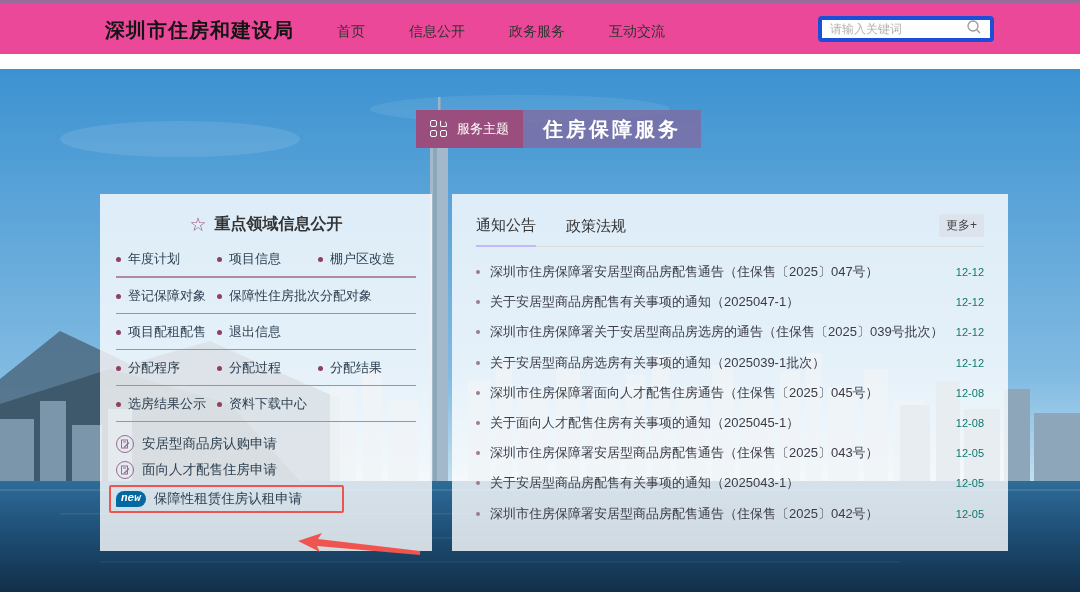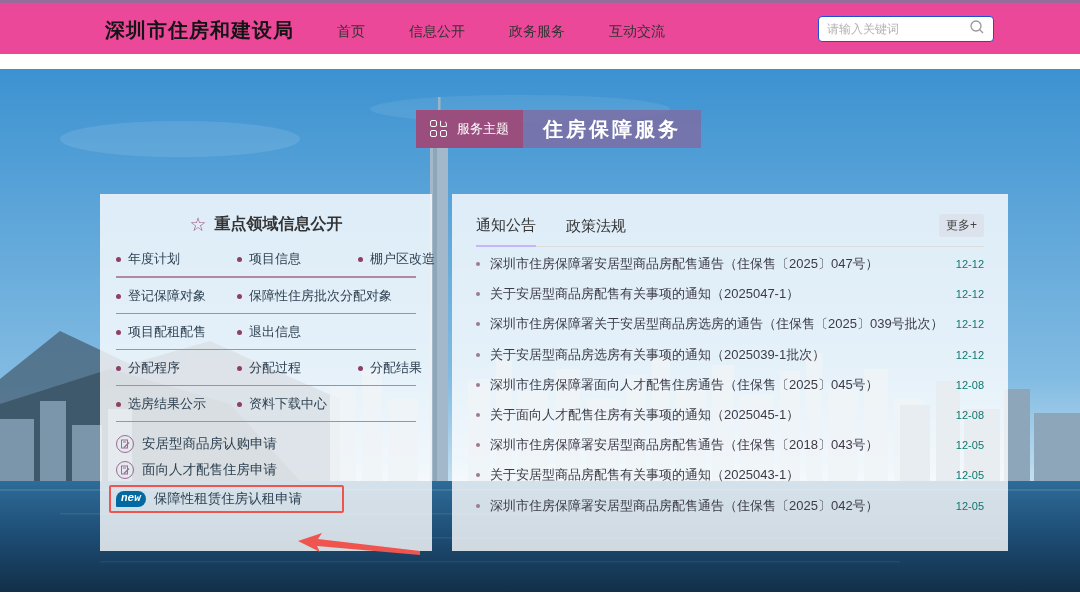--- a/index.html
+++ b/index.html
@@ -5,21 +5,21 @@
   * { margin:0; padding:0; box-sizing:border-box; }
   body { font-family:"Liberation Sans","DejaVu Sans",sans-serif; background:#fff; }
   .page { position:relative; width:1080px; height:601px; overflow:hidden; background:#fff; }
 
   
   .topline { position:absolute; top:0; left:0; right:0; height:3px; background:#996d99; }
   .header { position:absolute; top:3px; left:0; right:0; height:51px; background:#ec4899; }
   .logo { position:absolute; left:105px; top:14px; font-size:20px; font-weight:bold; color:#141414; letter-spacing:1px; }
   .nav { position:absolute; left:337px; top:20px; display:flex; gap:44px; font-size:14px; color:#333; }
   .nav-item { cursor:pointer; white-space:nowrap; }
-  .search { position:absolute; left:818px; top:13px; width:176px; height:26px; background:#fff; border:1px solid #1d4ed8; border-radius:4px; display:flex; align-items:center; padding:0 8px; }
+  .search { position:absolute; left:818px; top:13px; width:176px; height:26px; background:#fff; border:4px solid #1d4ed8; border-radius:4px; display:flex; align-items:center; padding:0 8px; }
   .search input { border:none; outline:none; flex:1; font-size:12px; color:#333; background:transparent; width:10px; }
   .search input::placeholder { color:#b3b3b3; }
   .search-icon { flex:none; }
 
   
   .hero { position:absolute; top:69px; left:0; width:1080px; height:523px; overflow:hidden; }
   .hero-bg { position:absolute; top:0; left:0; }
 
   
   .badge { position:absolute; left:416px; top:41px; height:38px; display:flex; }
@@ -30,39 +30,39 @@
   .badge-right { background:rgba(124,109,164,0.85); color:#fff; display:flex; align-items:center; padding:0 20px; font-size:20px; letter-spacing:3px; font-weight:bold; }
 
   
   .panel { position:absolute; top:125px; height:357px; background:rgba(255,255,255,0.8); }
   .panel-left { left:100px; width:332px; padding:12px 16px; }
   .panel-right { left:452px; width:556px; padding:0 24px; }
 
   
   .lp-heading { display:flex; align-items:center; justify-content:center; gap:8px; font-size:16px; font-weight:bold; color:#333; margin:8px 0 6px; }
   .star-icon { color:#9c4f7e; font-size:19px; font-weight:normal; line-height:1; }
-  .link-row { display:flex; align-items:center; padding:9px 0 8px;gap:20px; }
+  .link-row { display:flex; align-items:center; padding:9px 0 8px; }
   .lp-link { display:flex; align-items:center; gap:7px; font-size:13px; color:#2f4152; min-width:99px; margin-right:2px; cursor:pointer; white-space:nowrap; }
   .lp-link:last-child { min-width:0; }
   .bullet { width:5px; height:5px; border-radius:50%; background:#8d3f68; flex:none; }
   .lp-divider { height:1px; background:#b289a5; }
 
   .apply-block { margin-top:9px; }
   .apply-row { display:flex; align-items:center; gap:8px; font-size:13.5px; color:#2f4152; padding:4px 0; cursor:pointer; white-space:nowrap; }
   .apply-icon { width:18px; height:18px; border:1px solid #9a6b96; border-radius:50%; display:flex; align-items:center; justify-content:center; flex:none; }
   .new-badge { background:#0369a1; color:#fff; font-size:11px; font-style:italic; font-weight:bold; padding:2px 5px 3px; border-radius:8px 8px 8px 1px; flex:none; line-height:1;font-family:Liberation Mono, monospace; }
   .highlight-box { display:inline-flex; align-items:center; gap:8px; border:2px solid #f0544f; border-radius:2px; padding:3px 40px 3px 5px; margin-left:-7px; margin-top:2px; }
   .highlight-box .apply-row { padding:0; }
 
   
   .tab-row { display:flex; align-items:flex-end; position:relative; border-bottom:1px solid #dcdcdc; padding-top:22px; }
   .tab { font-size:15px; color:#333; margin-right:30px; padding-bottom:10px; cursor:pointer; }
   .tab.active { border-bottom:2px solid #c4b5fd; margin-bottom:-1px; }
   .more-btn { position:absolute; right:0; bottom:9px; background:#dde3ec; color:#444; font-size:12px; padding:3px 7px; border-radius:2px; cursor:pointer; }
-  .news-list { margin-top:2px; }
+  .news-list { margin-top:10px; }
   .news-item { display:flex; align-items:center; height:30.2px; cursor:pointer; }
   .news-bullet { width:4px; height:4px; background:#9b7b91; border-radius:50%; margin-right:10px; flex:none; }
   .news-title { flex:1; font-size:13px; color:#3b3b46; white-space:nowrap; overflow:hidden; }
   .news-date { color:#0f766e; font-size:11px; margin-left:12px; flex:none; }
 
   
   .annot-arrow { position:absolute; left:292px; top:458px; pointer-events:none; }
 </style>
 </head>
 <body>
@@ -308,21 +308,21 @@
             <span class="news-title">深圳市住房保障署面向人才配售住房通告（住保售〔2025〕045号）</span>
             <span class="news-date">12-08</span>
           </div>
         <div class="news-item">
             <span class="news-bullet"></span>
             <span class="news-title">关于面向人才配售住房有关事项的通知（2025045-1）</span>
             <span class="news-date">12-08</span>
           </div>
         <div class="news-item">
             <span class="news-bullet"></span>
-            <span class="news-title">深圳市住房保障署安居型商品房配售通告（住保售〔2018〕043号）</span>
+            <span class="news-title">深圳市住房保障署安居型商品房配售通告（住保售〔2025〕043号）</span>
             <span class="news-date">12-05</span>
           </div>
         <div class="news-item">
             <span class="news-bullet"></span>
             <span class="news-title">关于安居型商品房配售有关事项的通知（2025043-1）</span>
             <span class="news-date">12-05</span>
           </div>
         <div class="news-item">
             <span class="news-bullet"></span>
             <span class="news-title">深圳市住房保障署安居型商品房配售通告（住保售〔2025〕042号）</span>

